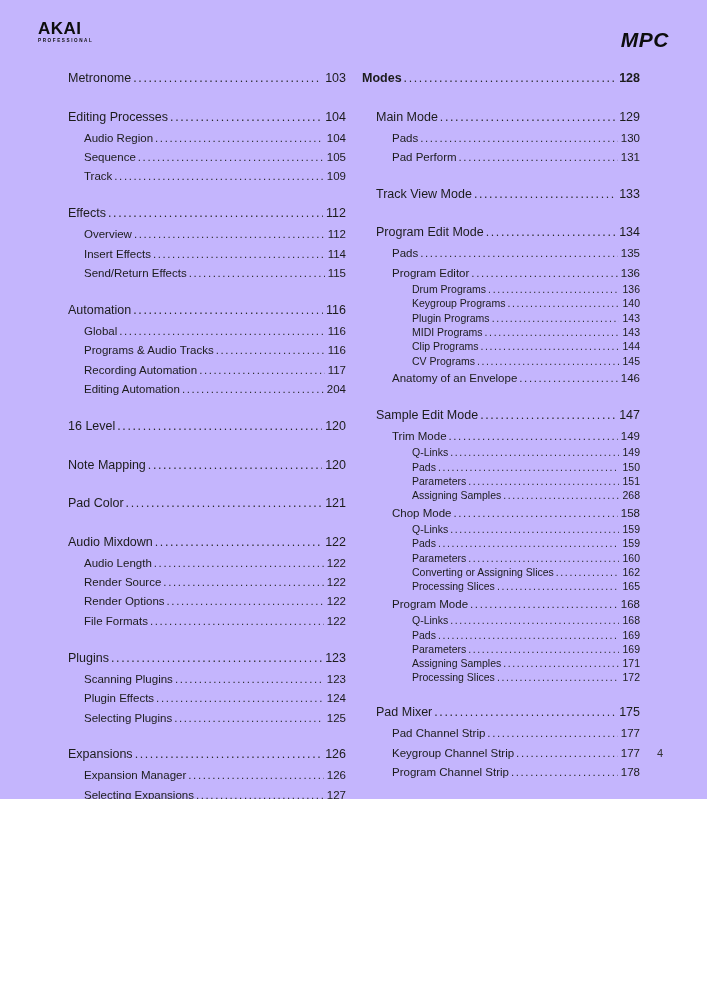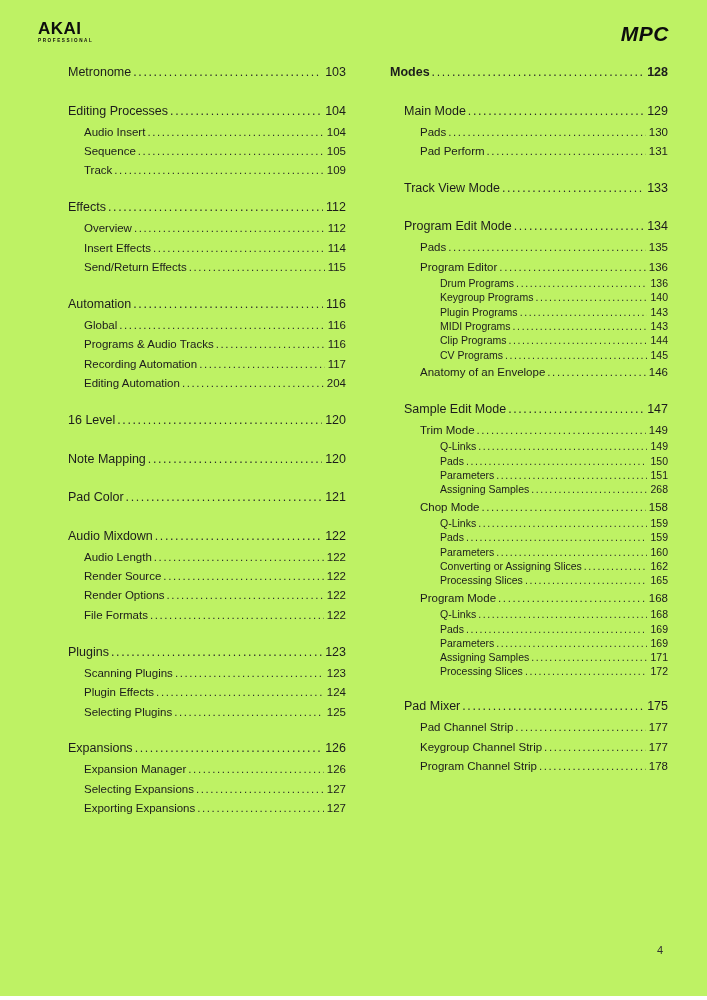--- a/index.html
+++ b/index.html
@@ -4,23 +4,23 @@
 <style>
   * { box-sizing: border-box; margin: 0; padding: 0; }
   html, body { background: #ffffff; }
   body {
     font-family: "Liberation Sans", "DejaVu Sans", sans-serif;
     color: #1a1a1a;
   }
   .page {
     position: relative;
     width: 707px;
-    height: 996px;
+    height: 799px;
     margin: 0 auto;
-    background: #bef264;
+    background: #c4b5fd;
     overflow: hidden;
   }
 
   
   .header {
     display: flex;
     justify-content: space-between;
     align-items: flex-start;
     padding: 20px 38px 0 38px;
   }
@@ -37,29 +37,29 @@
     letter-spacing: 1.6px;
     color: #0d0d0d;
     margin-top: 1.5px;
   }
   .mpc-logo {
     font-weight: 900;
     font-style: italic;
     font-size: 21px;
     letter-spacing: 0.5px;
     color: #0d0d0d;
-    margin-top: 2px;
+    margin-top: 8px;
     text-align: center;
   }
 
   
   .columns {
     display: flex;
     padding: 16px 39px 0 54px;
-    gap: 44px;
+    gap: 16px;
   }
   .col-left  { width: 292px; flex: 0 0 292px; }
   .col-right { width: 278px; flex: 0 0 278px; }
 
   .toc-row {
     display: flex;
     align-items: baseline;
     color: #1c1c1c;
     line-height: 1.08;
   }
@@ -114,21 +114,21 @@
           <span class="toc-label">Metronome</span>
           <span class="toc-leader"></span>
           <span class="toc-page">103</span>
         </div>
         <div class="toc-row level-1 gap">
           <span class="toc-label">Editing Processes</span>
           <span class="toc-leader"></span>
           <span class="toc-page">104</span>
         </div>
         <div class="toc-row level-2">
-          <span class="toc-label">Audio Insert</span>
+          <span class="toc-label">Audio Region</span>
           <span class="toc-leader"></span>
           <span class="toc-page">104</span>
         </div>
         <div class="toc-row level-2">
           <span class="toc-label">Sequence</span>
           <span class="toc-leader"></span>
           <span class="toc-page">105</span>
         </div>
         <div class="toc-row level-2">
           <span class="toc-label">Track</span>

